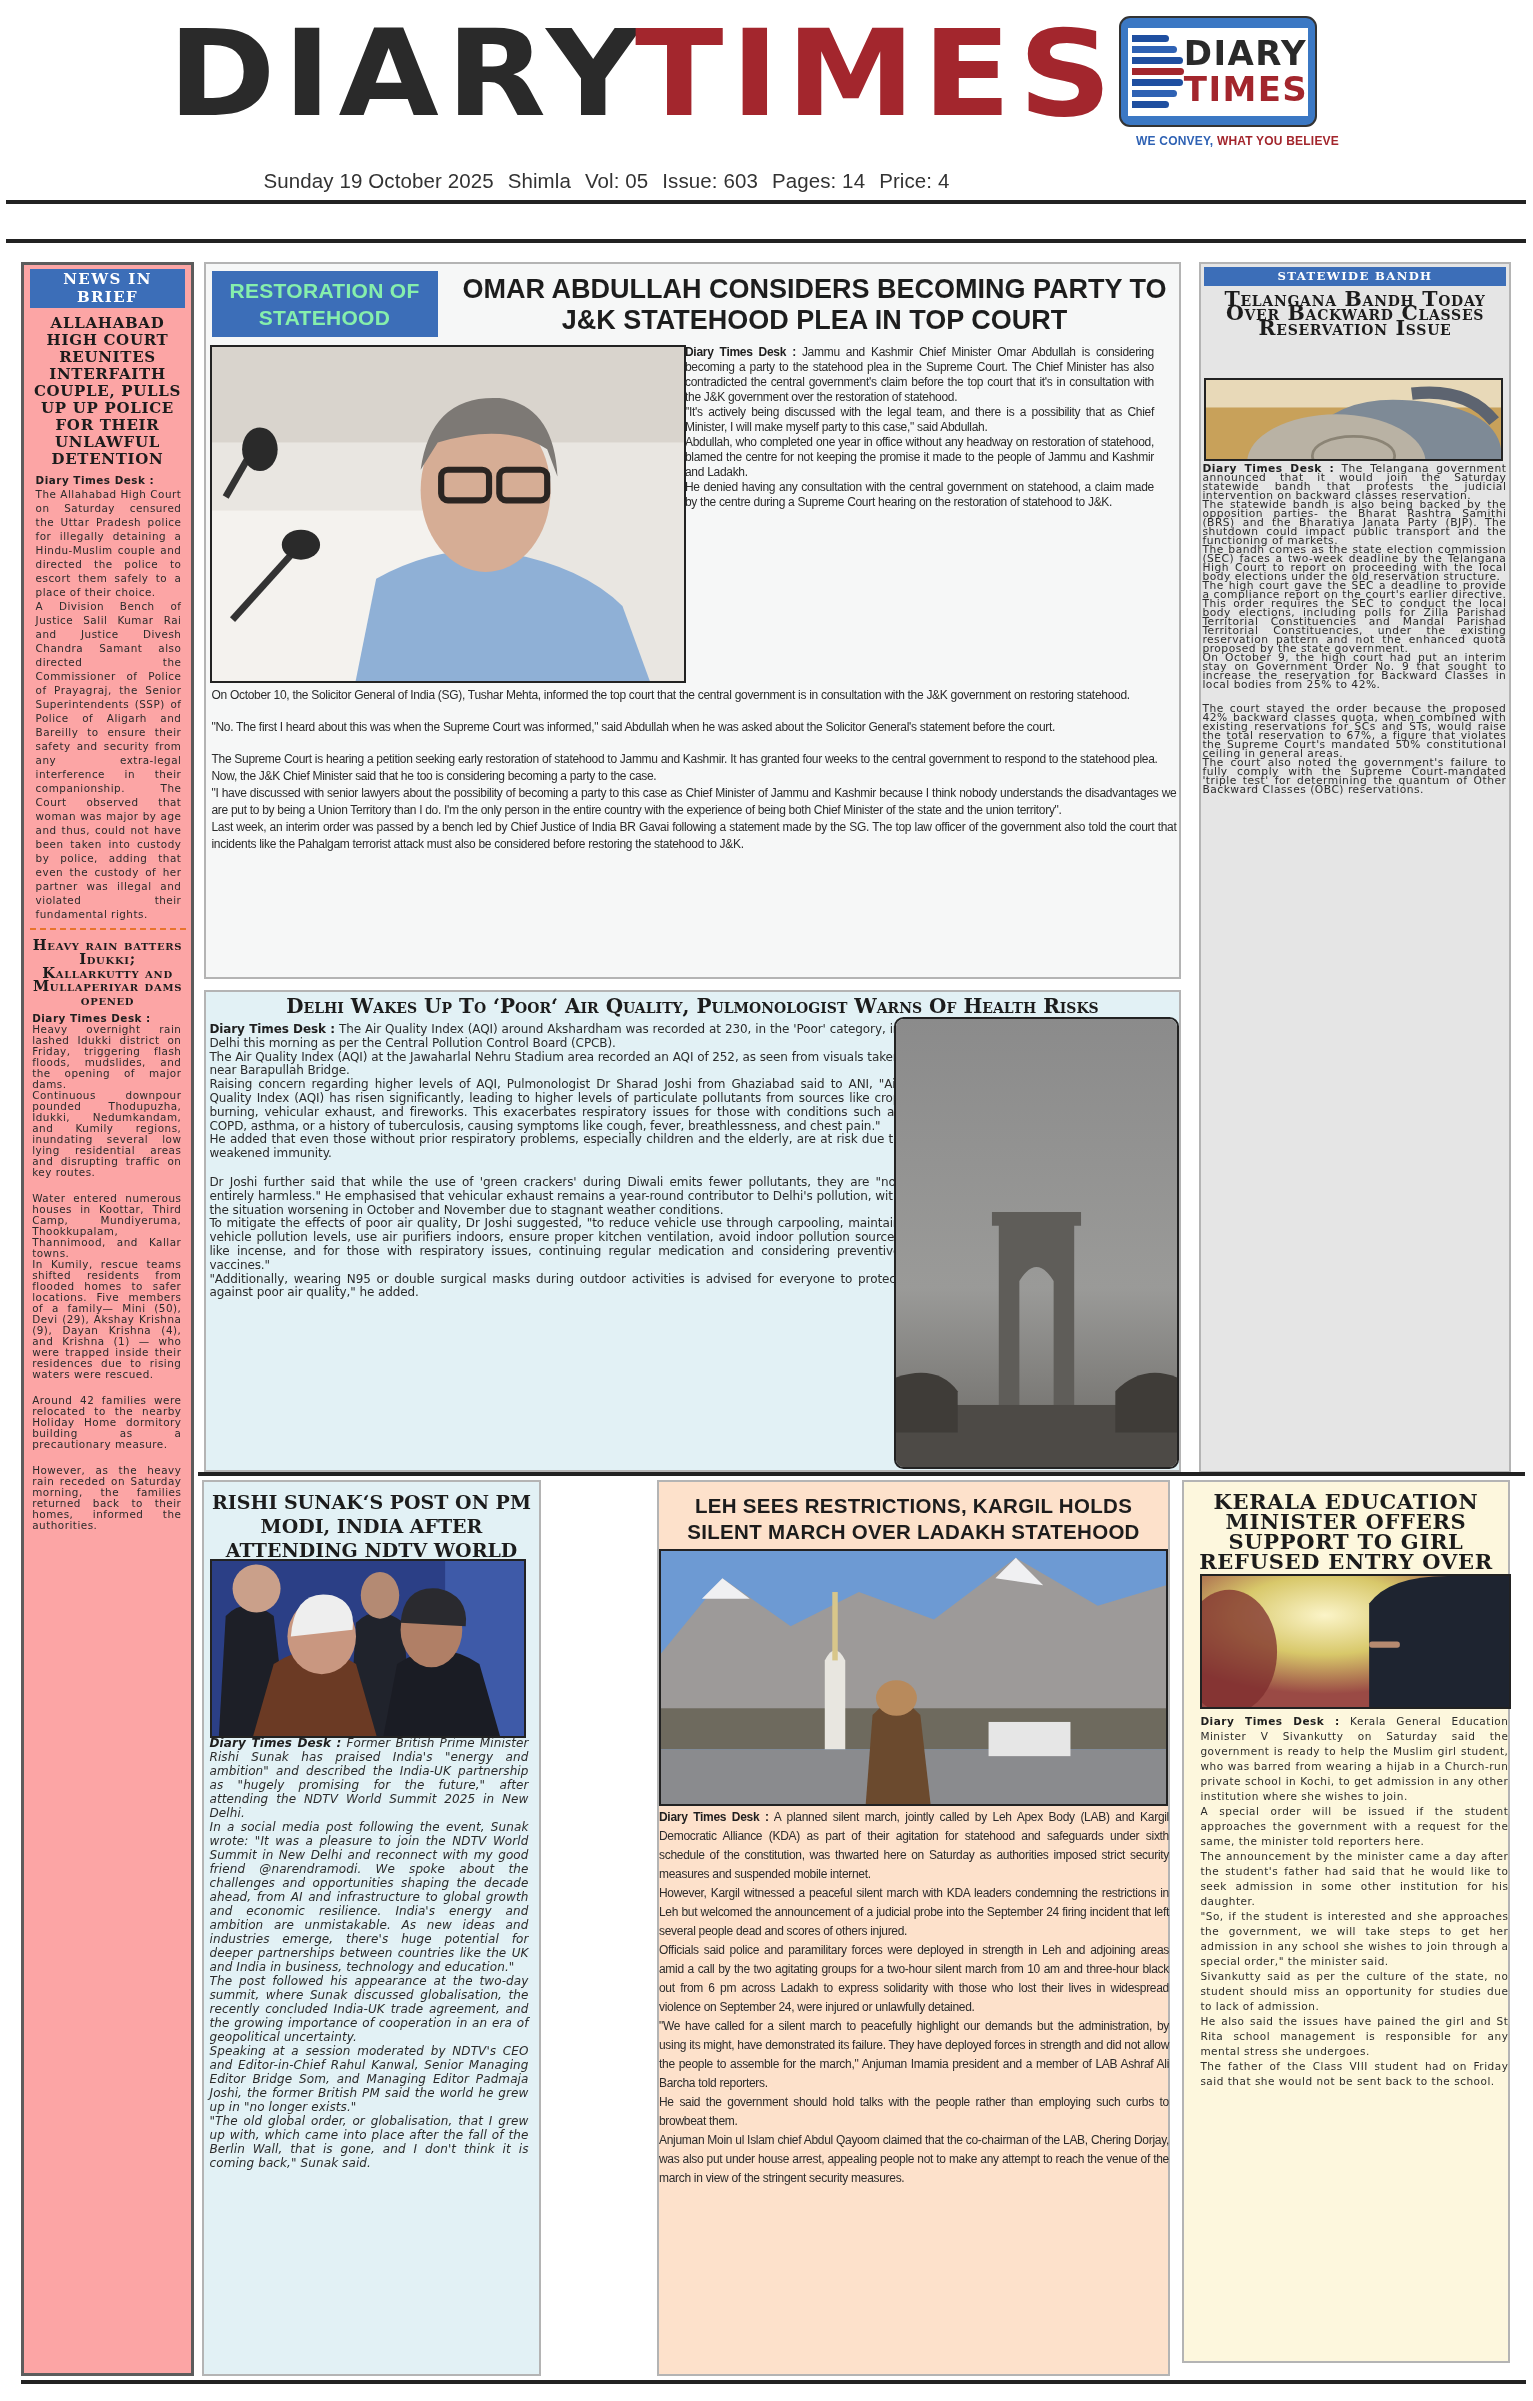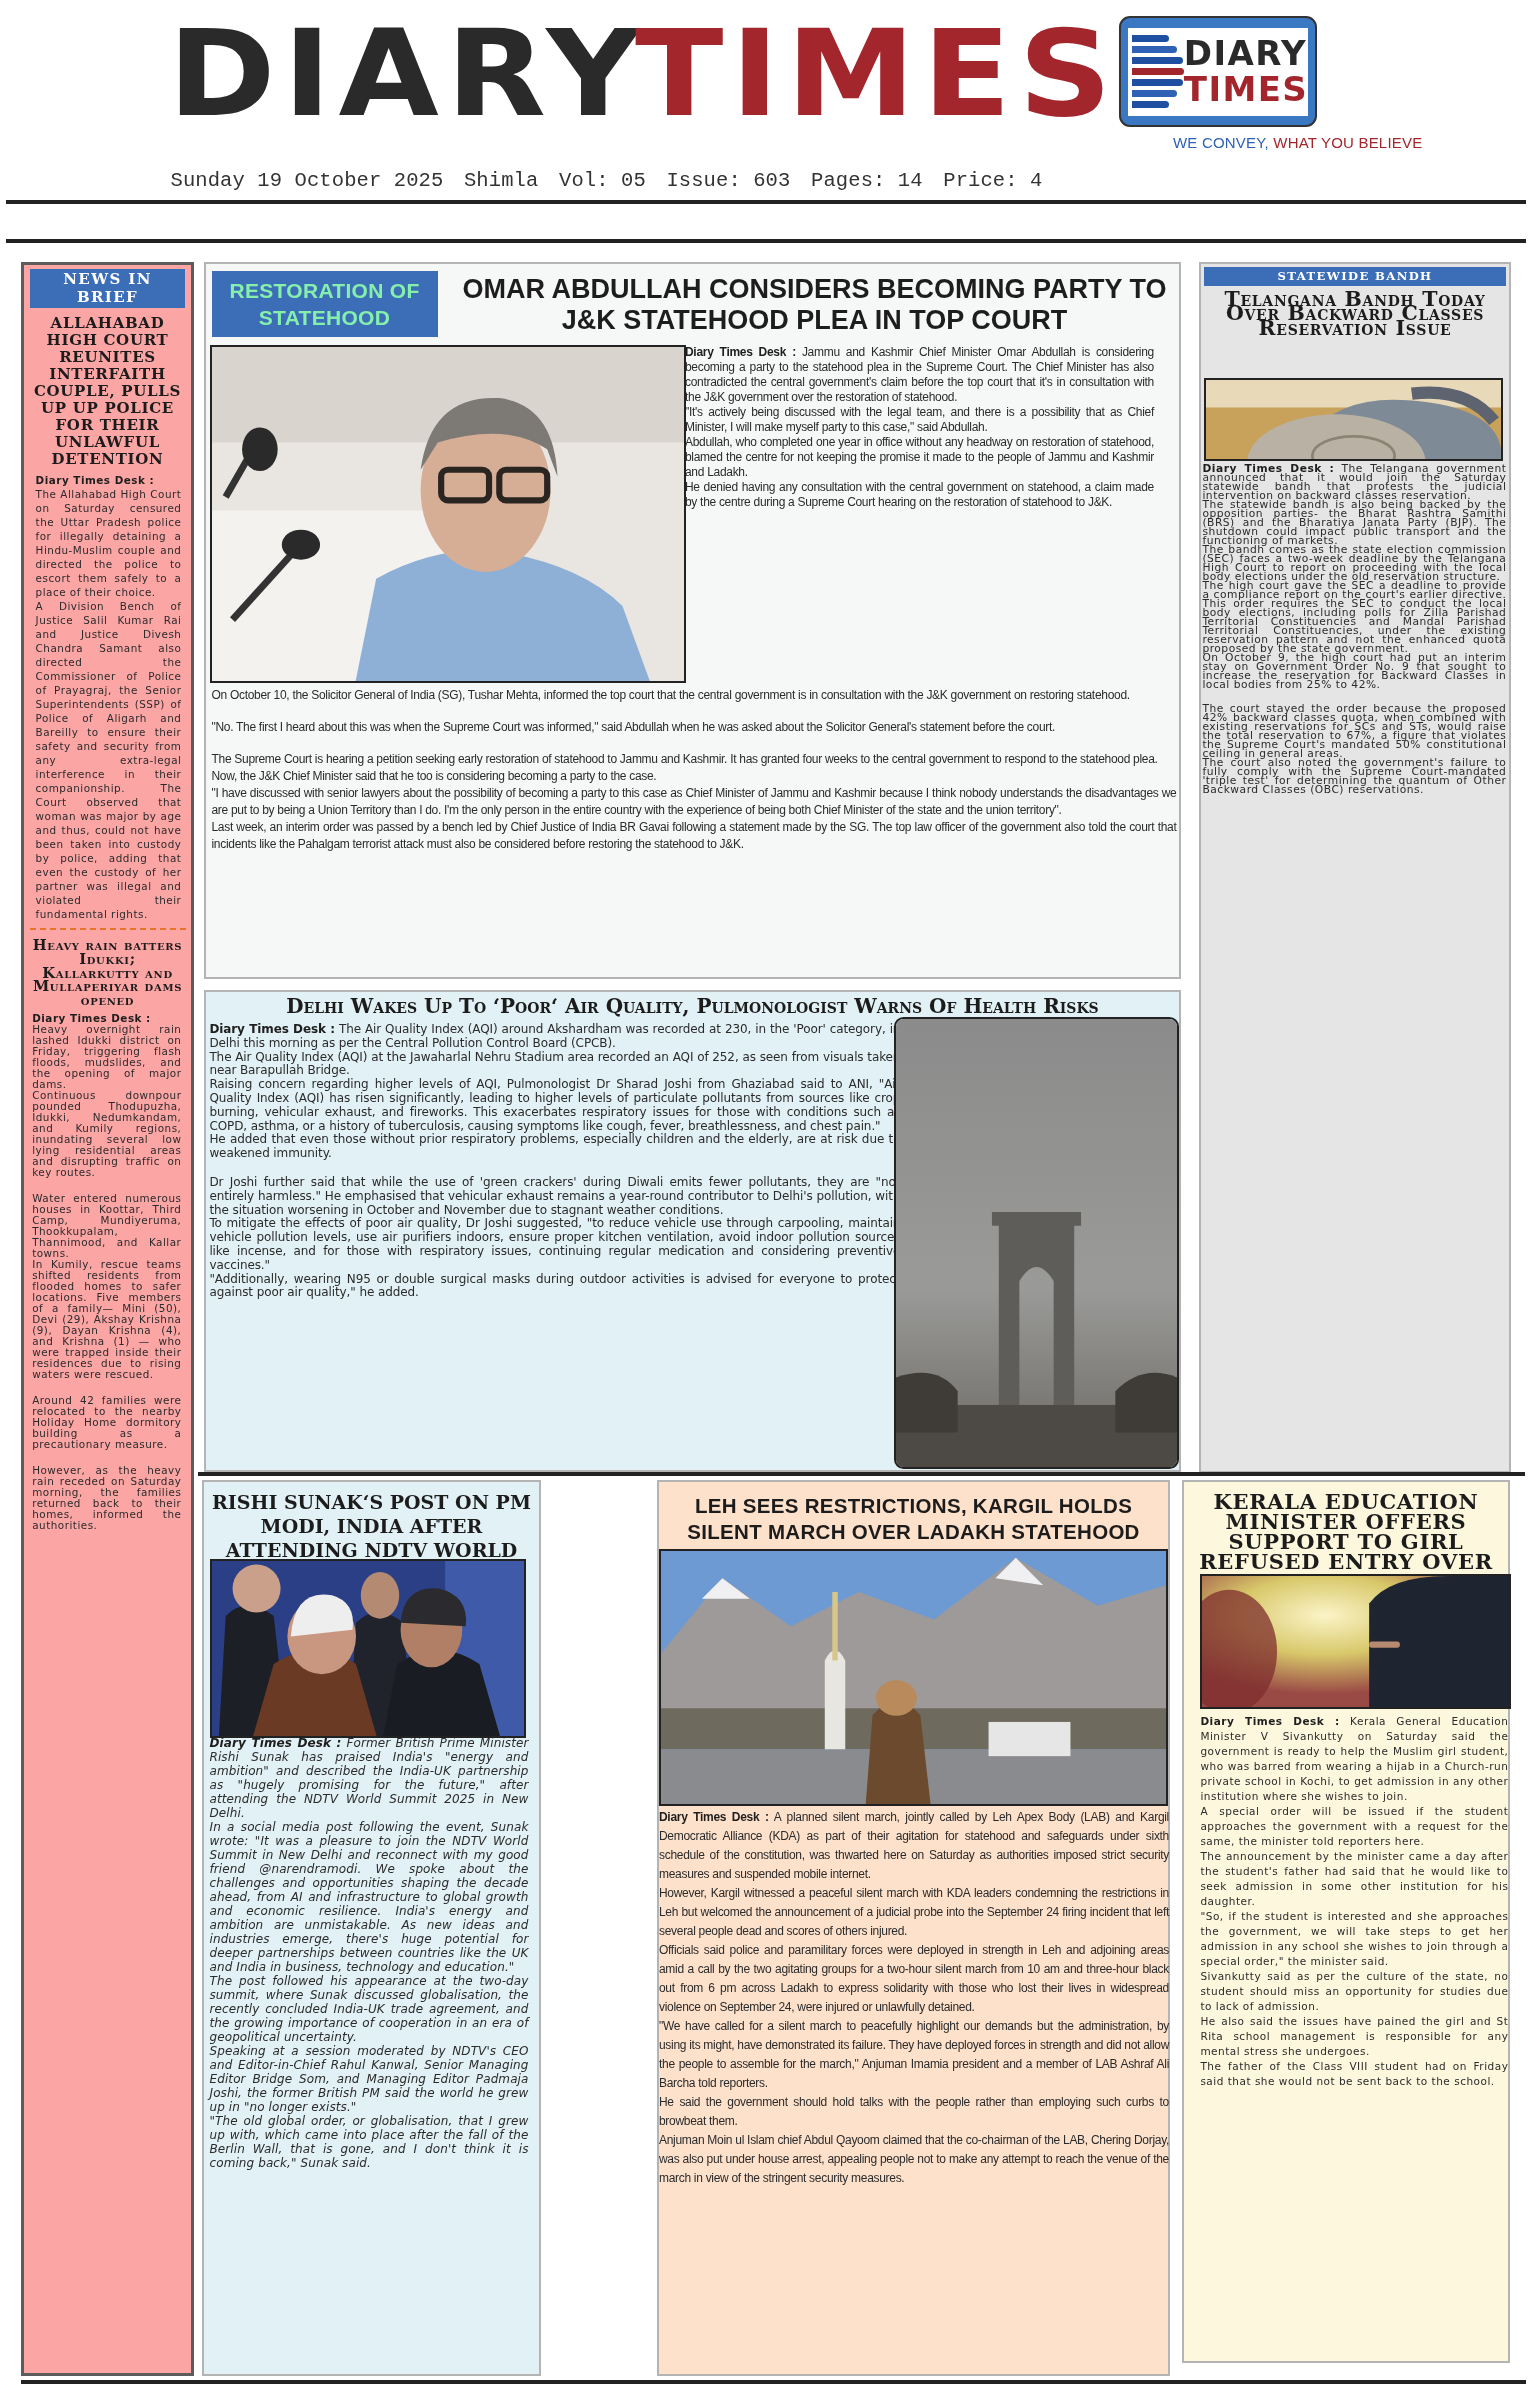--- a/index.html
+++ b/index.html
@@ -12,24 +12,24 @@
   .brand span { font-family: "DejaVu Sans", sans-serif; font-weight: bold; font-size: 120px; letter-spacing: 6.8px; transform: scaleX(1.08); transform-origin: left center; line-height: 1; }
   .brand .b1 { color: #2a2a2a; }
   .brand .b2 { color: #a3262d; margin-left: 23px; }
   .logo-box { position: absolute; left: 1119px; top: 16.4px; width: 198px; height: 111px; border: 2.7px solid #333; border-radius: 11px; background: #3b78c4; overflow: hidden; }
   .logo-inner { position: absolute; left: 6.8px; top: 9.6px; right: 6.8px; bottom: 9.6px; background: #fff; display: flex; align-items: center; }
   .logo-d { width: 57px; height: 81px; margin-left: 4.1px; position: relative; }
   .logo-d i { position: absolute; left: 0; height: 6.8px; border-radius: 0 27px 27px 0; background: #1f4fa0; }
   .logo-words { margin-left: 5.5px; font-family: "DejaVu Sans", sans-serif; font-weight: bold; line-height: 1.05; }
   .logo-words .w1 { color: #2a2a2a; font-size: 34px; letter-spacing: 1.4px; }
   .logo-words .w2 { color: #a3262d; font-size: 34px; letter-spacing: 1.4px; }
-  .tagline { position: absolute; left: 1136px; top: 134px; font-size: 15px; font-weight: normal; letter-spacing: 0.2px; margin-left: 37px; }
+  .tagline { position: absolute; left: 1136px; top: 134px; font-size: 12px; font-weight: bold; letter-spacing: 0.2px; }
   .tagline .t1 { color: #2f62b4; }
   .tagline .t2 { color: #a3262d; }
-  .dateline { position: absolute; left: 0; width: 1213px; top: 169px; text-align: center; font-family: Liberation Mono, monospace; font-size: 20.5px; color: #333; letter-spacing: 0.1px; }
+  .dateline { position: absolute; left: 0; width: 1213px; top: 169px; text-align: center; font-family: Liberation Sans, sans-serif; font-size: 20.5px; color: #333; letter-spacing: 0.1px; }
   .dateline span { margin: 0 4.1px; }
   .rule { position: absolute; left: 5.5px; width: 1520px; height: 4.1px; background: #222; }
   .weblinks { position: absolute; left: 0; width: 1533px; top: 208px; text-align: center; font-family: "Liberation Serif", serif; font-size: 20.5px; color: #333; }
 
   
   .box { position: absolute; border: 2.1px solid #b4b4b4; }
   .txt { font-family: "DejaVu Sans", sans-serif; text-align: justify; color: #2b2b2b; }
   .txt p { margin: 0; }
   .txt b { font-weight: bold; color: #1e1e1e; }
   .cond { font-family: "Liberation Sans Narrow", "Liberation Sans", sans-serif; }

